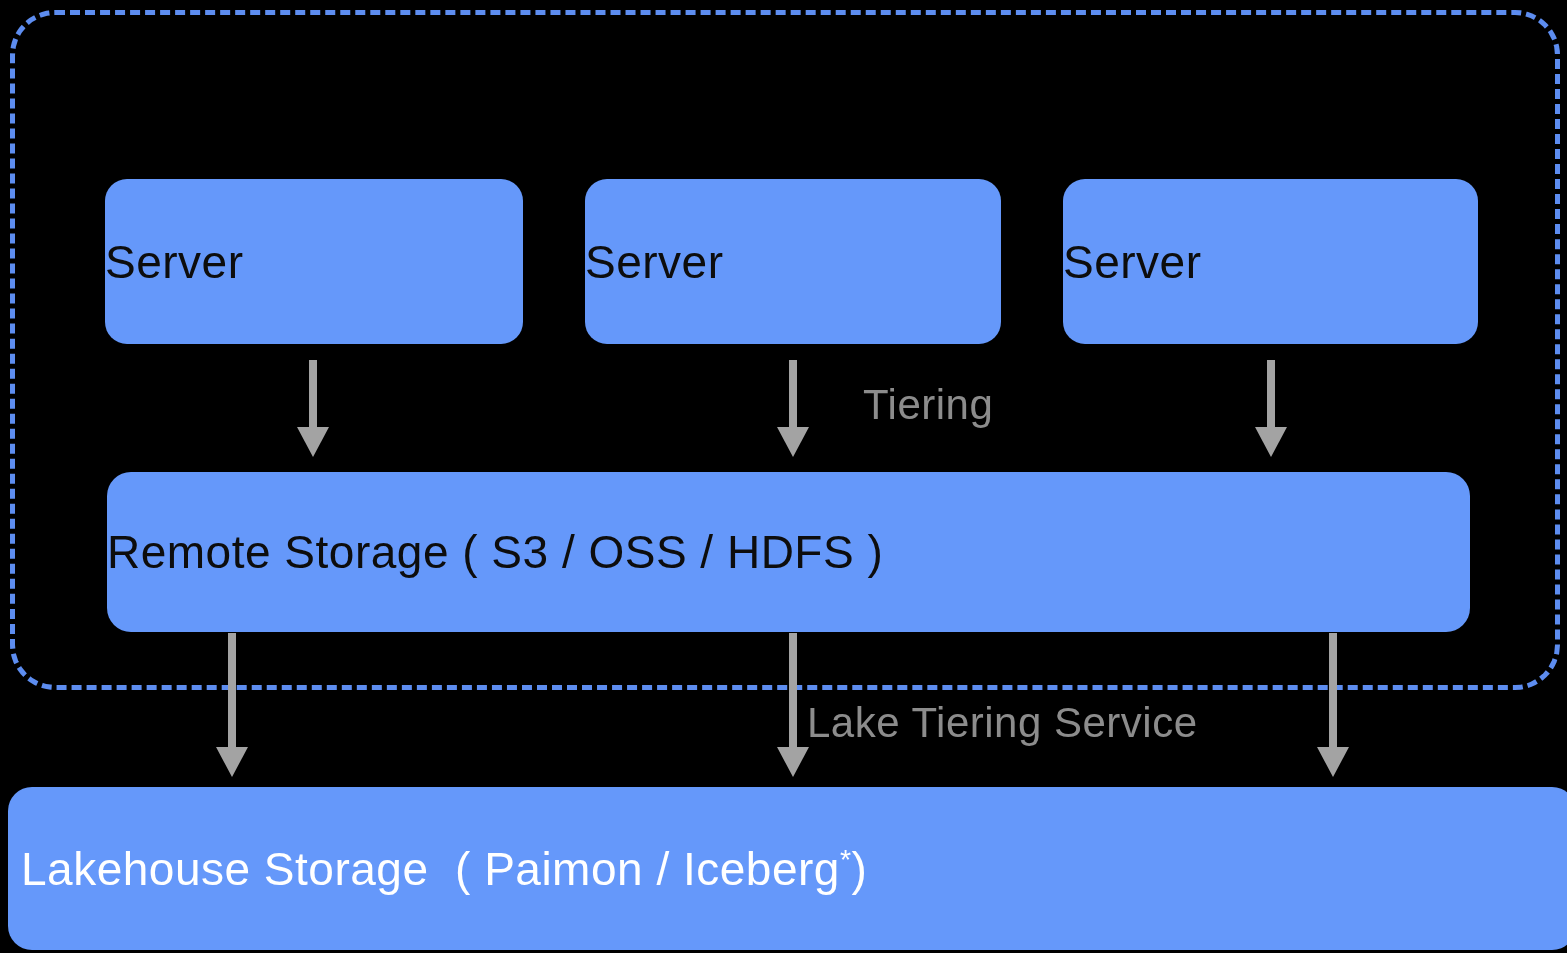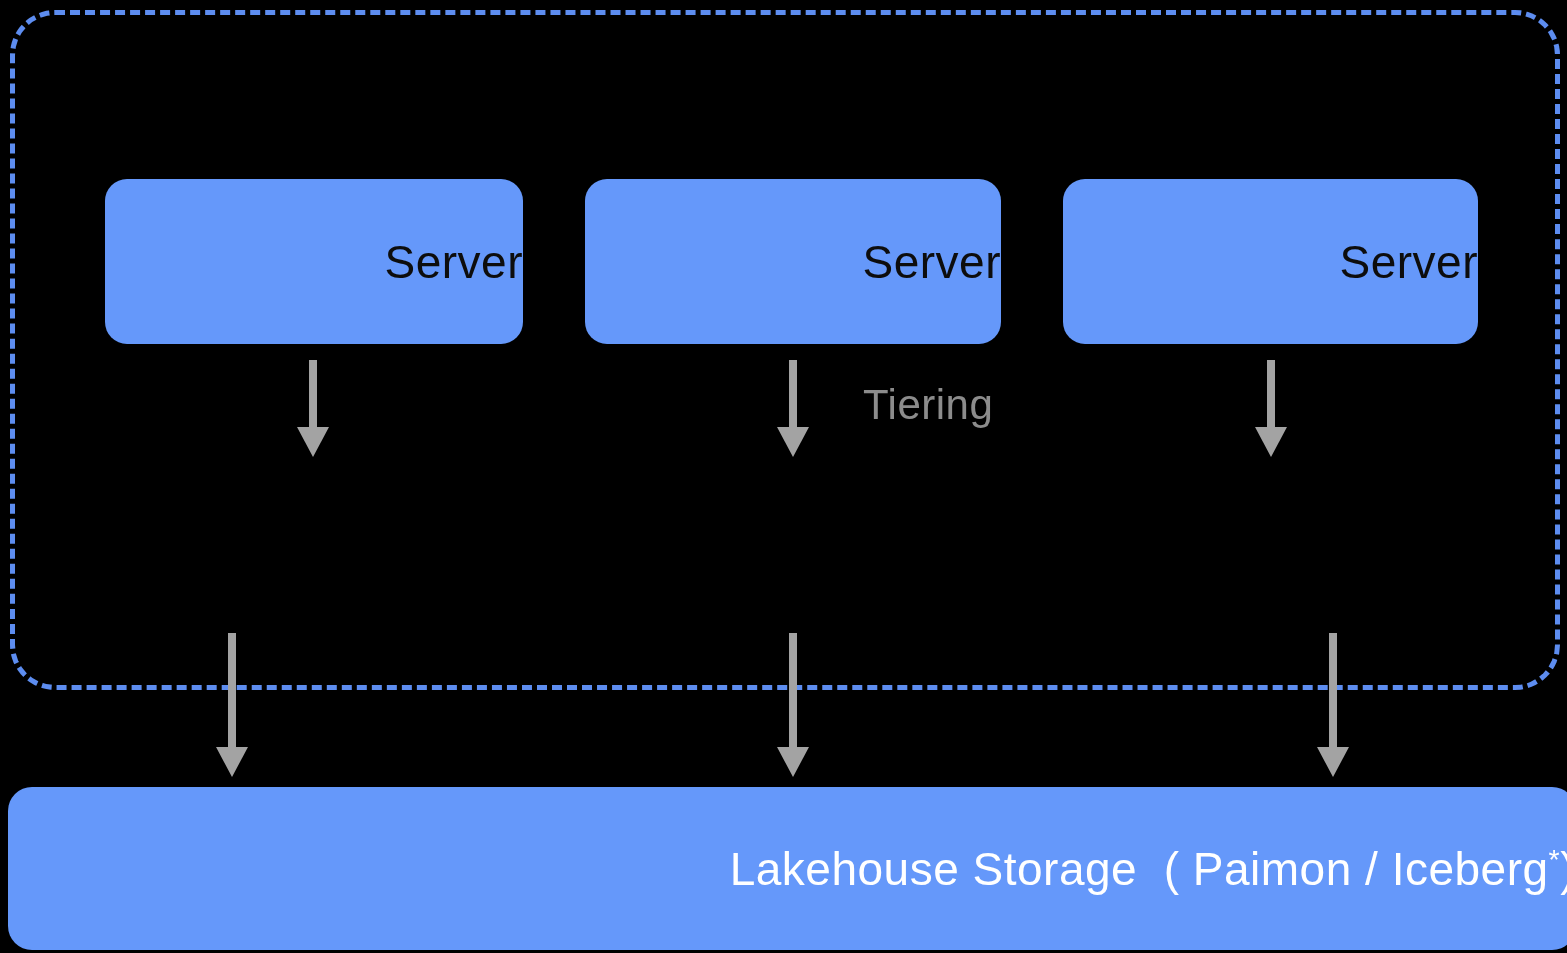--- a/index.html
+++ b/index.html
@@ -26,21 +26,21 @@
     border-radius: 45px;
     box-sizing: border-box;
   }
   
   .box {
     position: absolute;
     background: #6598fa;
     border-radius: 22px;
     display: flex;
     align-items: center;
-    justify-content: flex-end;
+    justify-content: flex-start;
     font-size: 46px;
     font-weight: 500;
     letter-spacing: 0.5px;
     color: #0d0d0d;
     white-space: pre;
   }
   .box-server-1 { left: 105px; top: 179px; width: 418px; height: 165px; }
   .box-server-2 { left: 585px; top: 179px; width: 416px; height: 165px; }
   .box-server-3 { left: 1063px; top: 179px; width: 415px; height: 165px; }
   .box-remote   { left: 107px; top: 472px; width: 1363px; height: 160px; border-radius: 24px; }
@@ -120,32 +120,36 @@
     <div class="shaft"></div>
     <div class="head"></div>
   </div>
   <div class="arrow arrow-t3">
     <div class="shaft"></div>
     <div class="head"></div>
   </div>
 
   <div class="flow-label label-tiering">Tiering</div>
 
+  <div class="box box-remote">
+    <span>Remote Storage ( S3 / OSS / HDFS )</span>
+  </div>
 
   <div class="arrow arrow-b1">
     <div class="shaft"></div>
     <div class="head"></div>
   </div>
   <div class="arrow arrow-b2">
     <div class="shaft"></div>
     <div class="head"></div>
   </div>
   <div class="arrow arrow-b3">
     <div class="shaft"></div>
     <div class="head"></div>
   </div>
 
+  <div class="flow-label label-lts">Lake Tiering Service</div>
 
   <div class="box box-lakehouse">
     <span><span>Lakehouse Storage  ( Paimon / Iceberg</span><sup>*</sup><span>)</span></span>
   </div>
 
 </div>
 
 </body></html>

